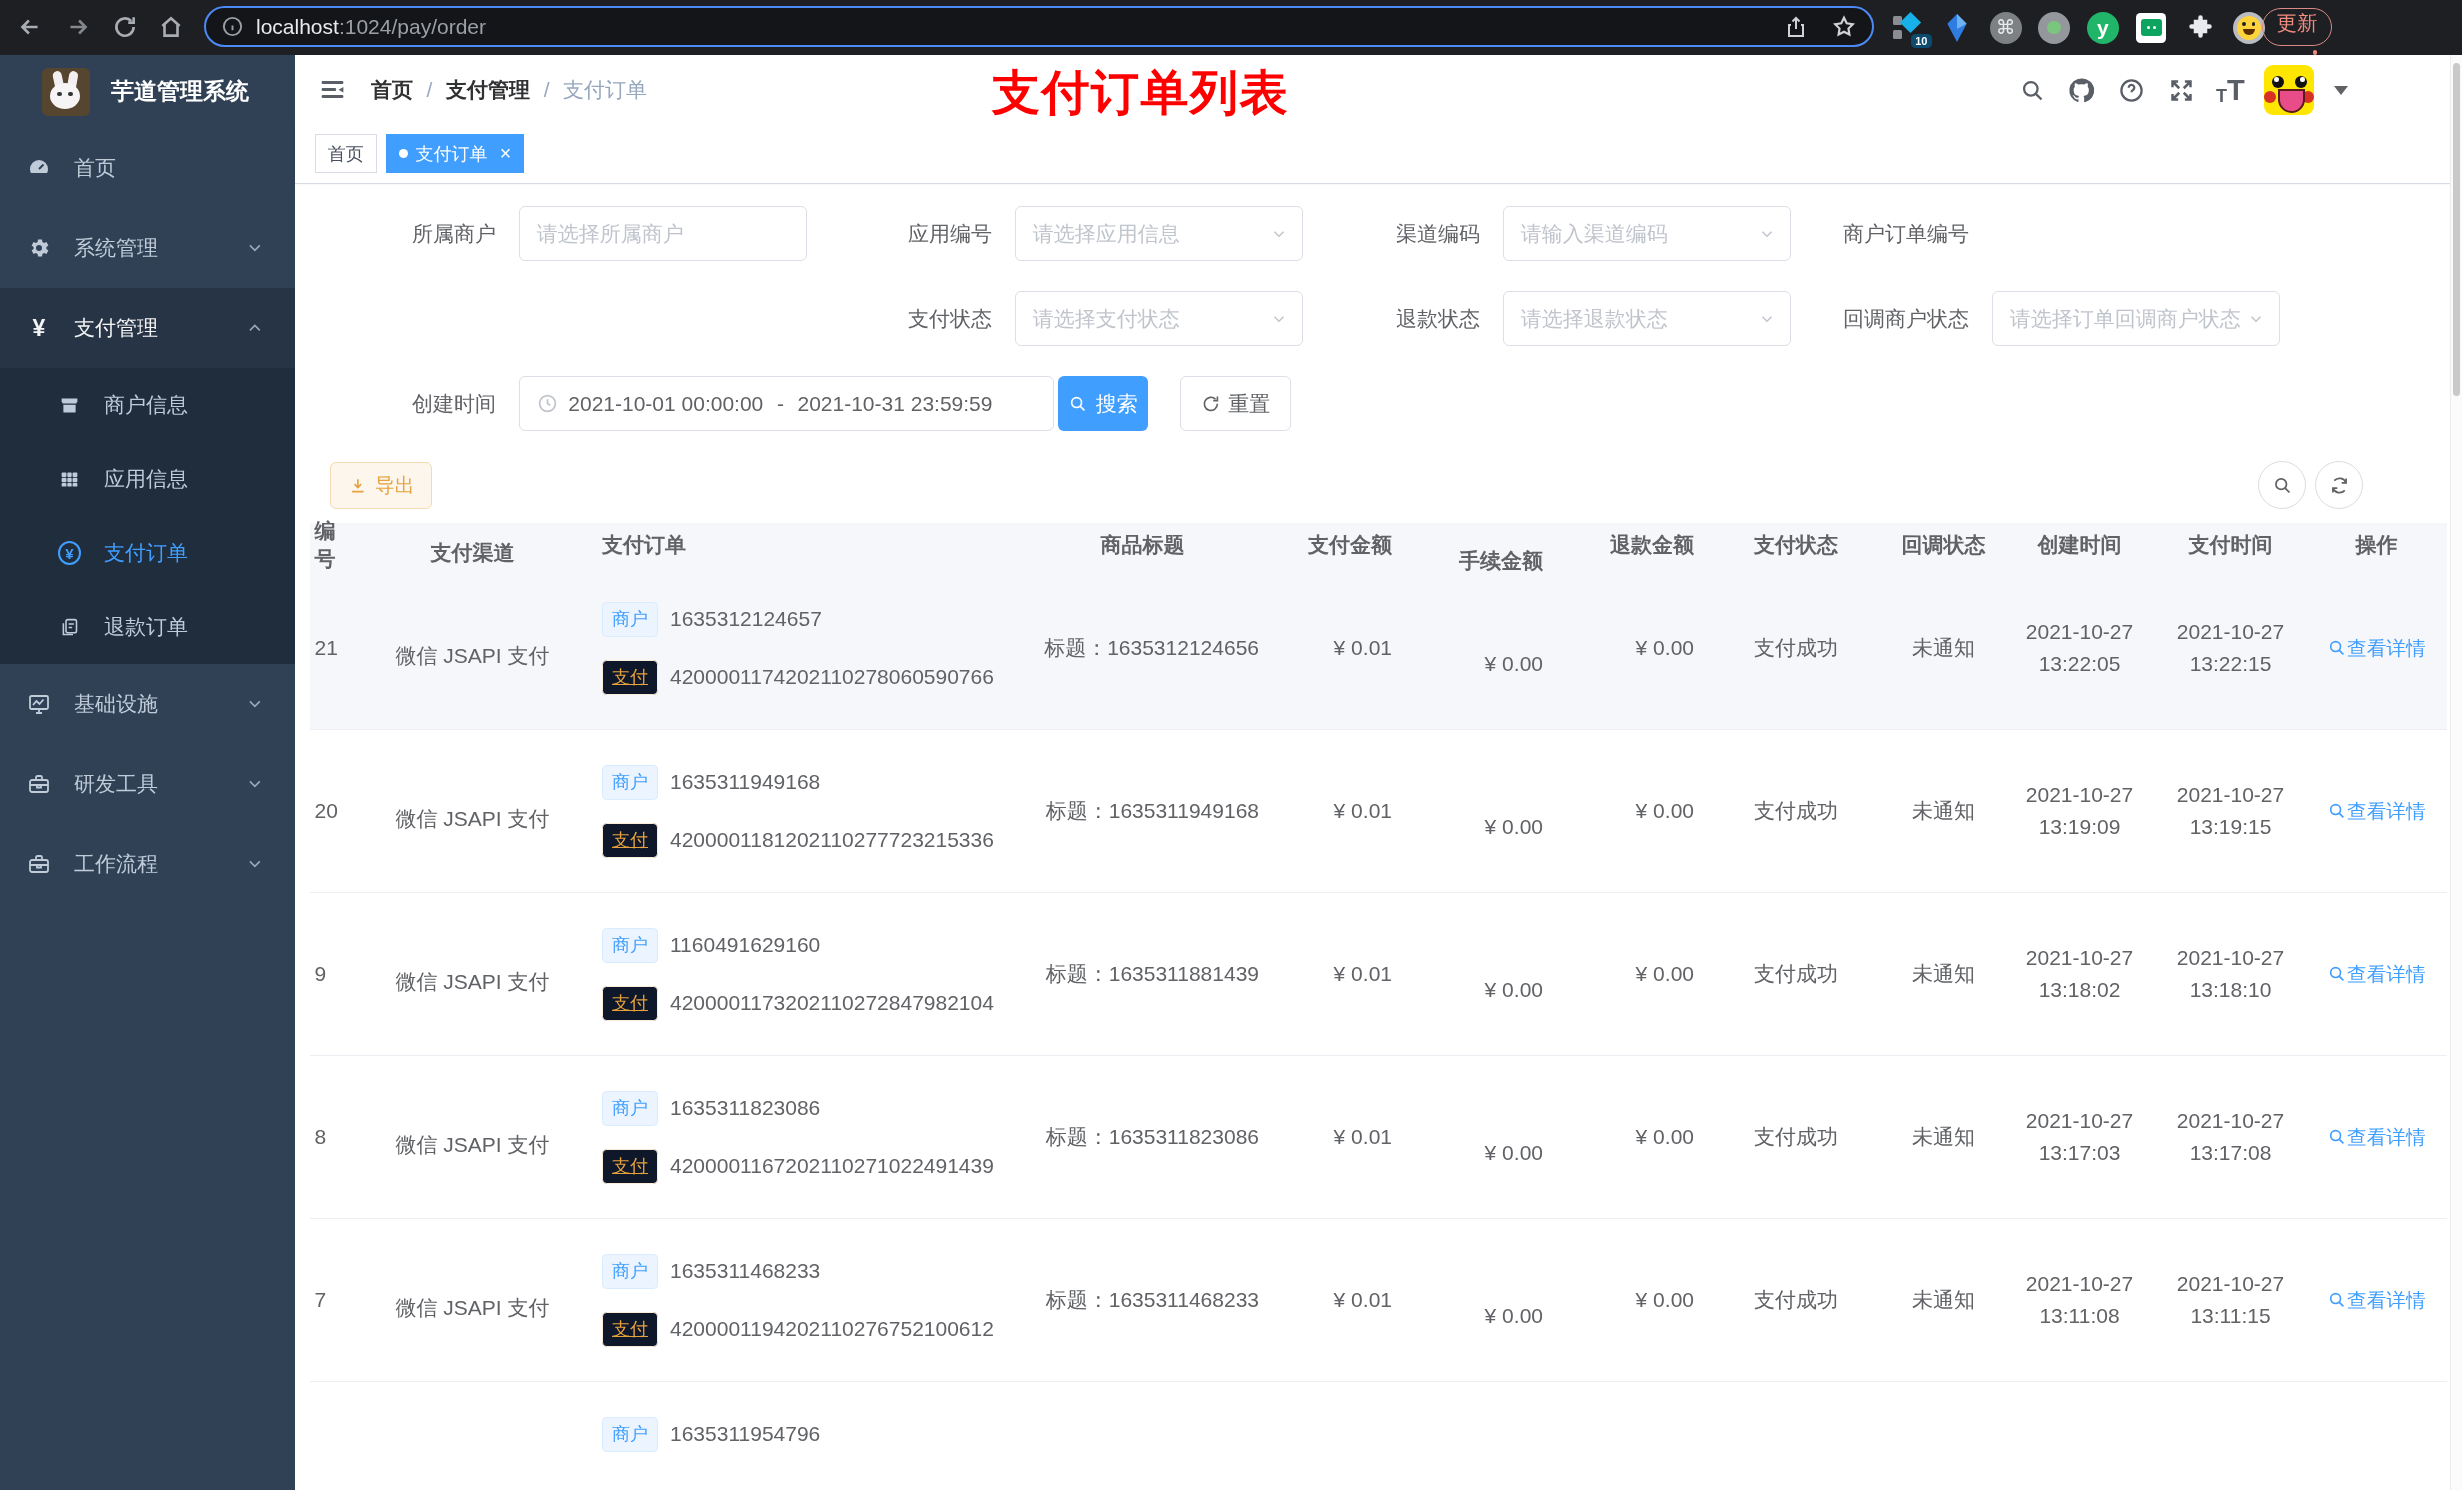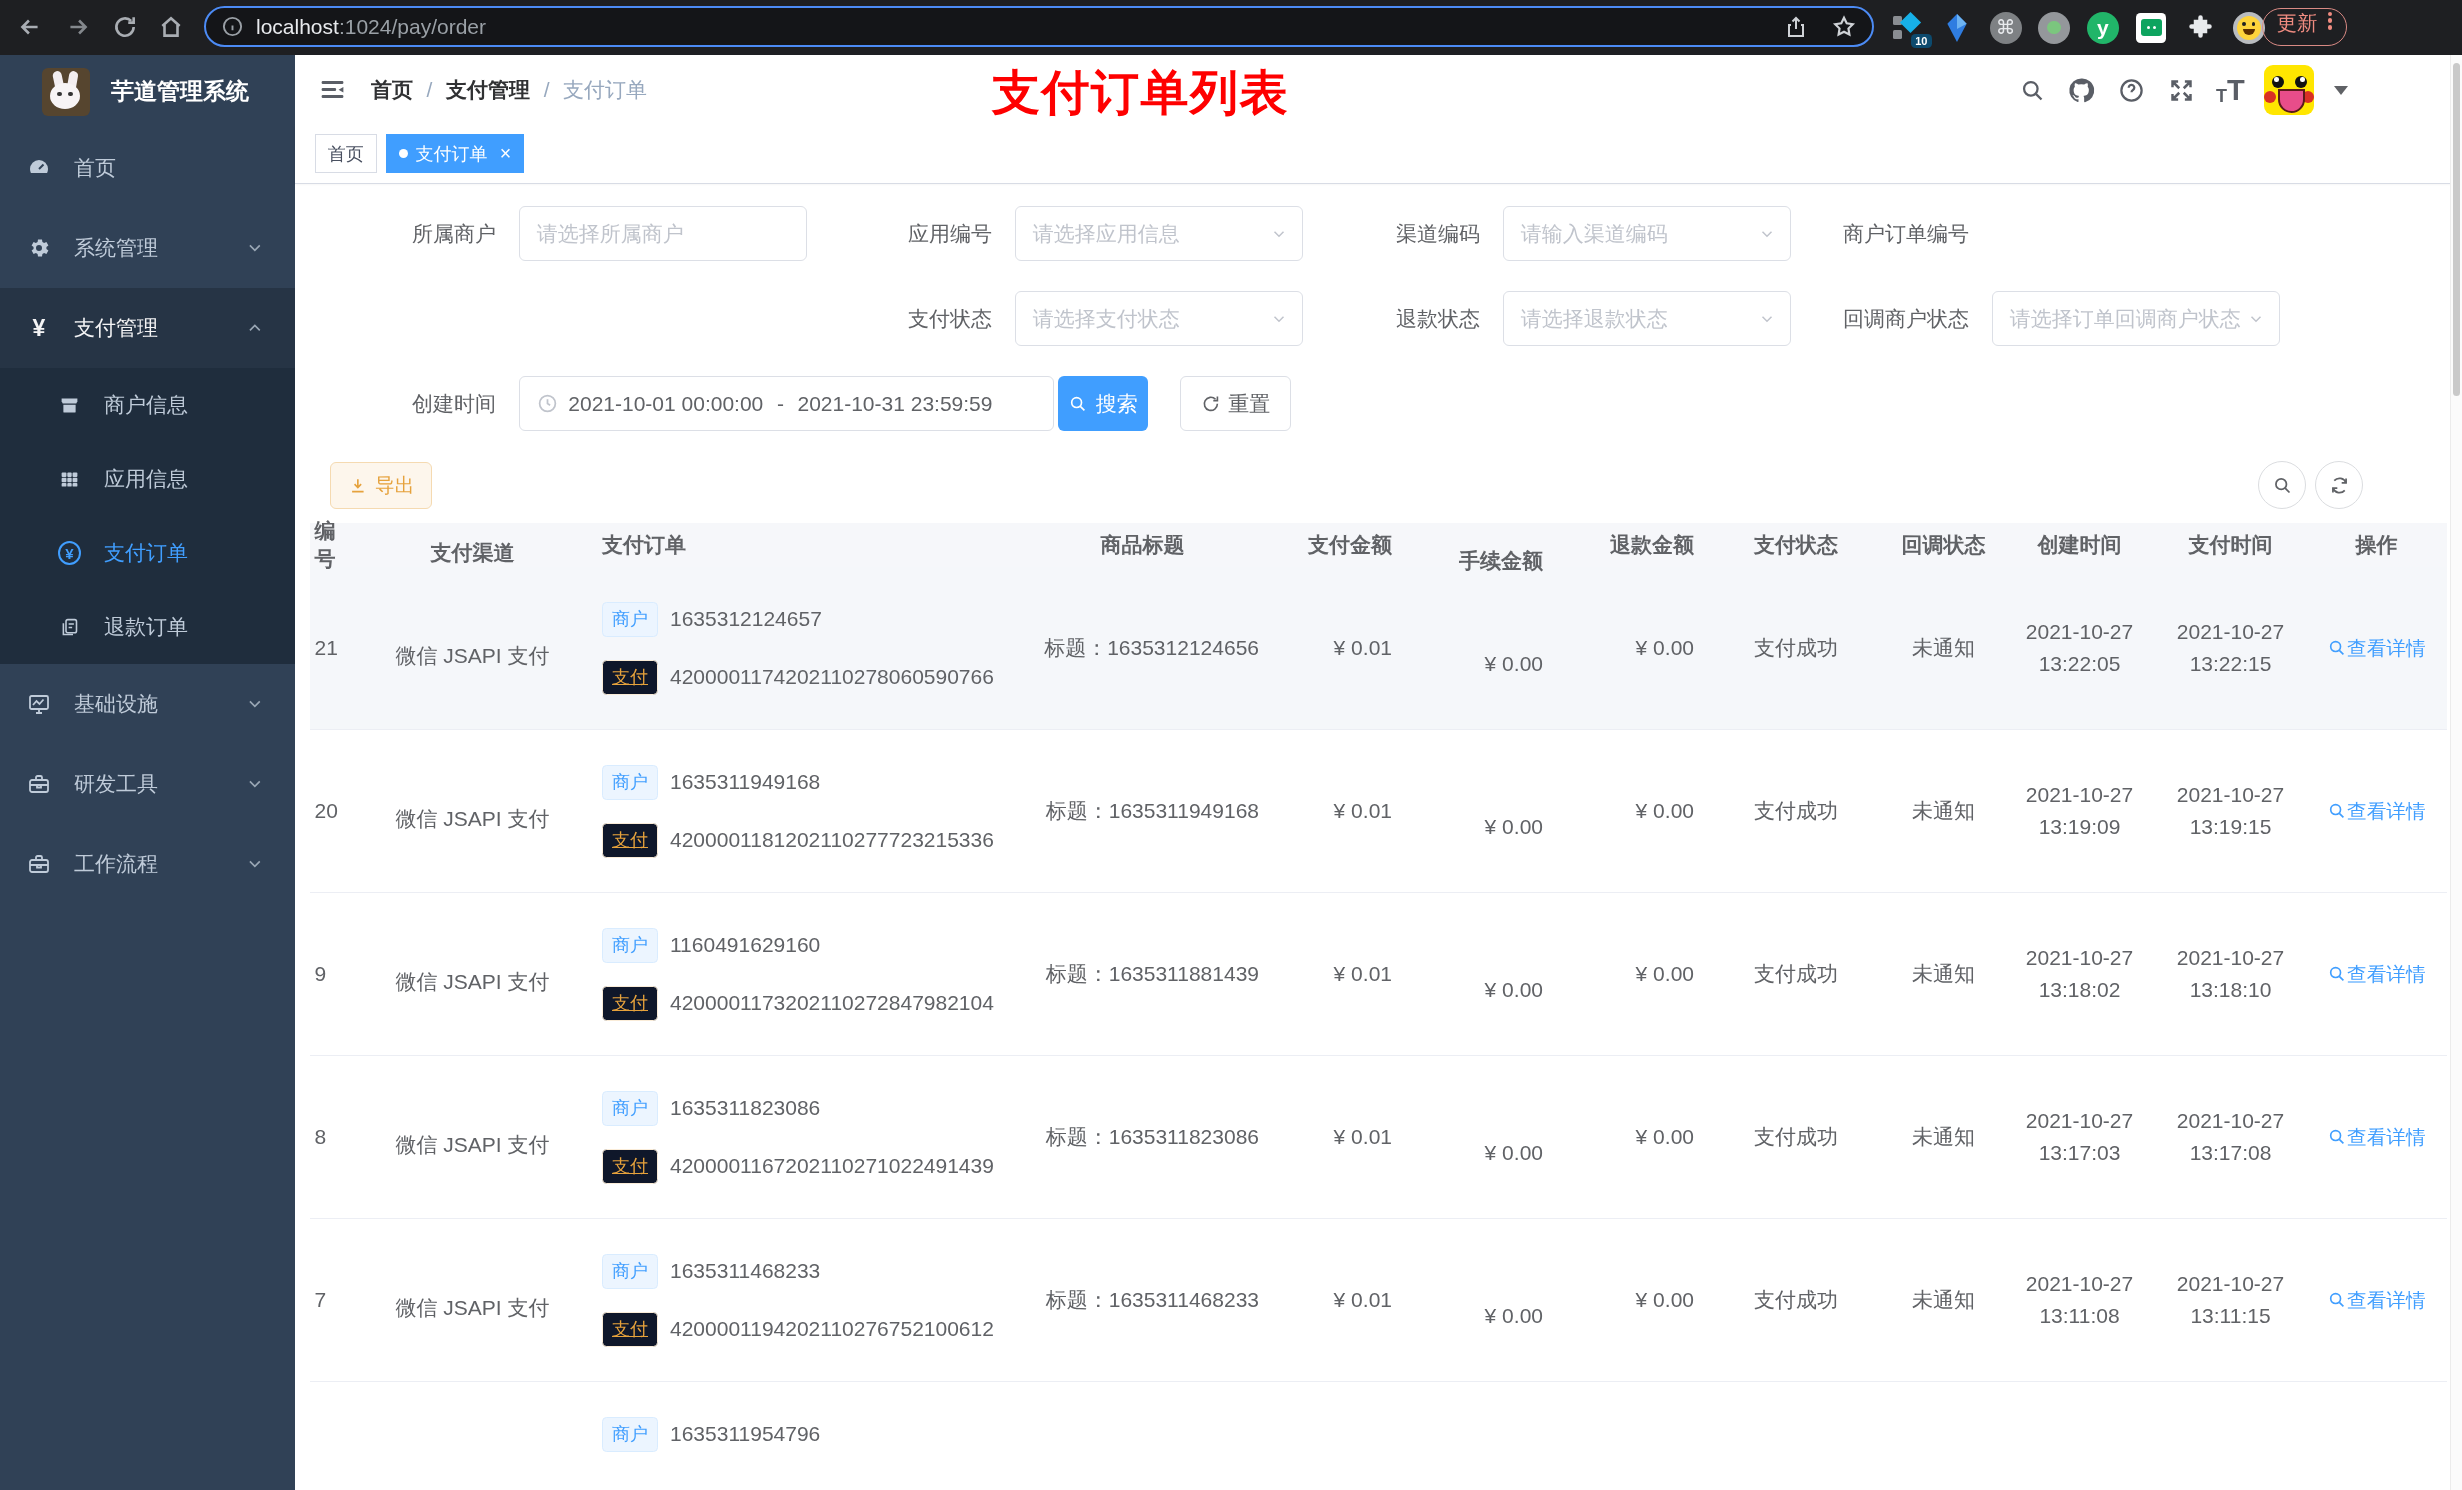--- a/index.html
+++ b/index.html
@@ -17,21 +17,21 @@
   .omni-rest{color:#9aa0a6;font-size:21px;}
   .omni-right{margin-left:auto;display:flex;align-items:center;gap:23px;color:#cfd2d6;}
   .ext-row{position:absolute;left:1891px;top:0;height:55px;display:flex;align-items:center;gap:13.6px;}
   .ext{position:relative;width:35px;height:35px;display:flex;align-items:center;justify-content:center;}
   .ext-badge{position:absolute;right:-6px;bottom:-3px;background:#0c4a6e;color:#fff;font-size:11px;
              border-radius:4.5px;padding:0.8px 4.5px;font-weight:700;}
   .sq{position:absolute;background:#8a8d92;width:9px;height:9px;border-radius:1.5px;}
   .diamond{position:absolute;left:12px;top:4.5px;width:15px;height:15px;background:#17b0e8;transform:rotate(45deg);}
   .circle-ic{width:32px;height:32px;border-radius:50%;display:flex;align-items:center;justify-content:center;}
   .update-pill{position:absolute;left:2262px;top:8.3px;height:36px;border:1.5px solid #d98a84;border-radius:19.7px;
-               display:flex;align-items:flex-start;gap:10.6px;padding:0 13.6px;color:#ef8b80;font-size:20.4px;}
+               display:flex;align-items:flex-end;gap:10.6px;padding:0 13.6px;color:#ef8b80;font-size:20.4px;flex-direction:column;}
   .kebab span{display:block;width:4.5px;height:4.5px;border-radius:50%;background:#ef8b80;margin:2.3px 0;}
 
   
   .sidebar{position:absolute;left:0;top:55px;width:295px;height:1436px;background:#304156;}
   .logo{height:73px;display:flex;align-items:center;padding-left:42px;gap:21px;}
   .bunny{width:48px;height:48px;border-radius:6px;background:#56452f;position:relative;overflow:hidden;}
   .bunny .ear{position:absolute;width:9px;height:21px;background:#f3eef0;border-radius:4.5px;top:3px;}
   .bunny .head{position:absolute;width:30px;height:26px;background:#f7f4f5;border-radius:50%;left:7.6px;top:15px;}
   .bunny .eye{position:absolute;width:4.5px;height:4.5px;background:#333;border-radius:50%;top:24px;}
   .logo-title{color:#fff;font-size:23px;font-weight:600;}

